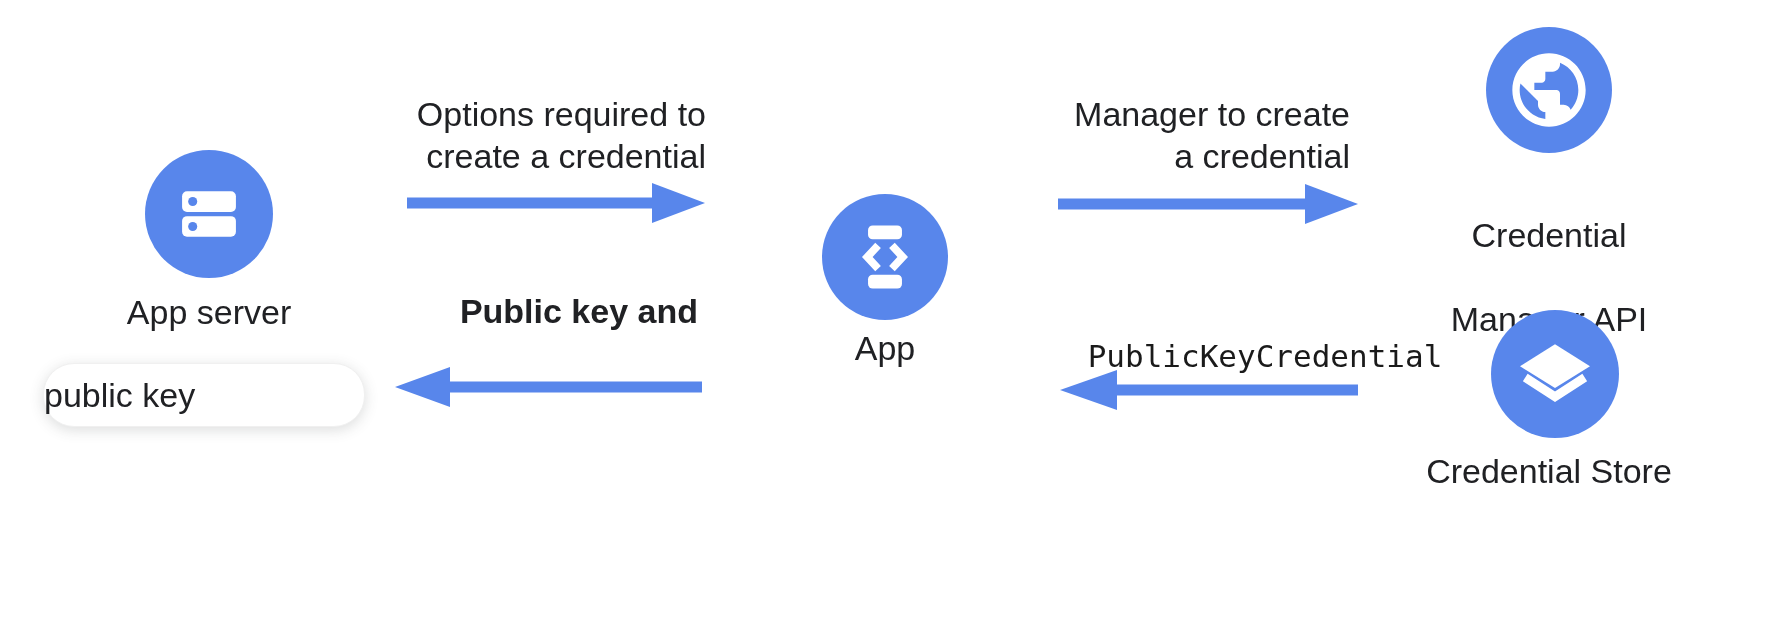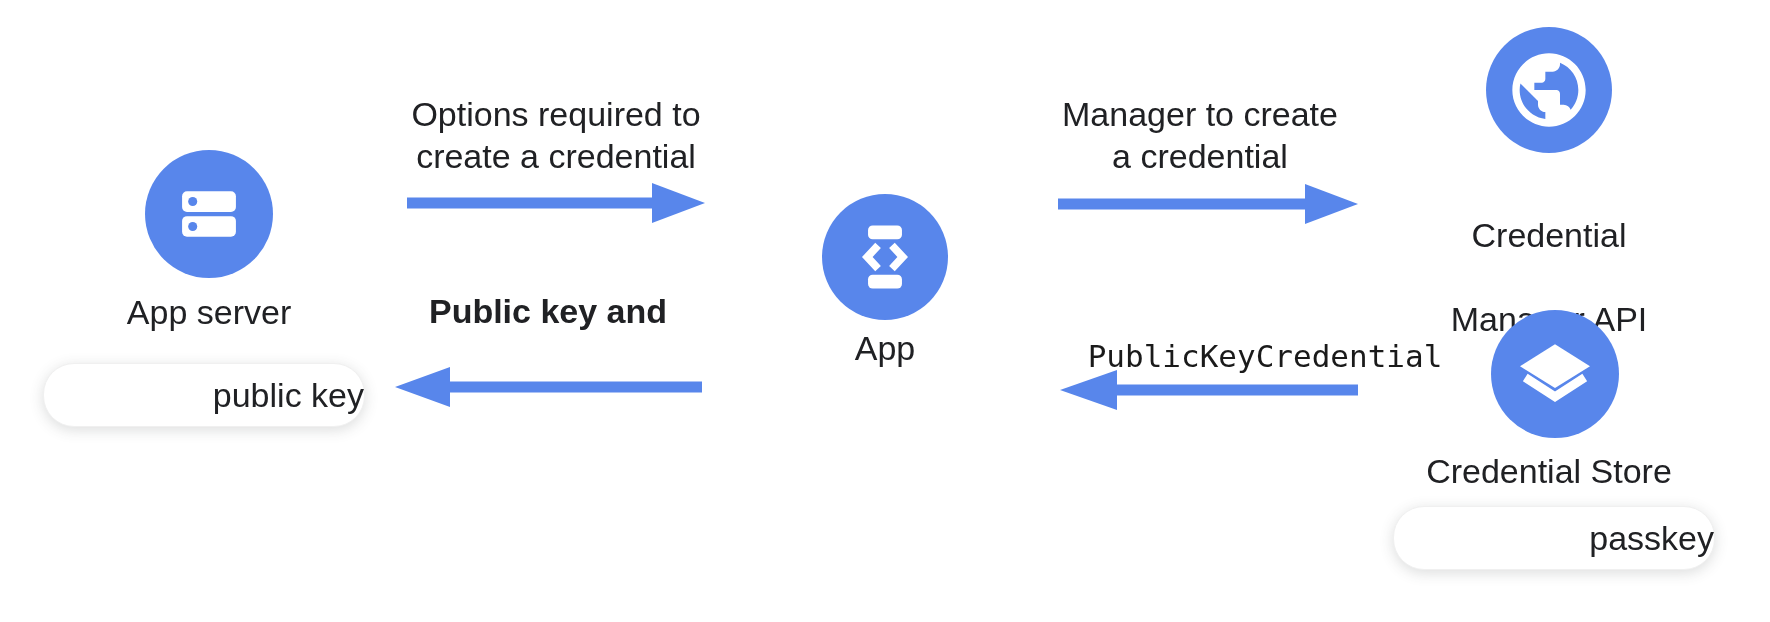--- a/index.html
+++ b/index.html
@@ -24,21 +24,21 @@
   .node-label {
     position: absolute;
     text-align: center;
     font-size: 34px;
     line-height: 42px;
     color: #202124;
     white-space: pre-line;
   }
   .arrow-label {
     position: absolute;
-    text-align: center;
+    text-align: right;
     font-size: 34px;
     line-height: 42px;
     color: #202124;
   }
   .mono-label {
     position: absolute;
     text-align: center;
     font-family: "DejaVu Sans Mono", monospace;
     font-size: 31px;
     line-height: 36px;
@@ -47,21 +47,21 @@
   .pill {
     position: absolute;
     width: 320px;
     height: 62px;
     background: #ffffff;
     border: 1px solid #f0f0f0;
     border-radius: 31px;
     box-shadow: 0 3px 14px rgba(60,64,67,0.18);
     display: flex;
     align-items: center;
-    justify-content: flex-end;
+    justify-content: flex-start;
     font-size: 34px;
     color: #202124;
   }
   .arrow-fill { fill: #5886EB; }
 </style>
 </head>
 <body>
 
 <div class="canvas">
 
@@ -138,17 +138,14 @@
 
   <div class="node-circle" style="left:1491px; top:310px; width:128px; height:128px;">
     <span style="display:flex;">
       <svg width="84" height="84" viewBox="0 0 48 48">
         <polygon fill="#ffffff" points="24,7 44,19.5 24,32 4,19.5"></polygon>
         <path d="M7 26 L24 37 L41 26" stroke="#ffffff" stroke-width="5" fill="none" stroke-linecap="butt" stroke-linejoin="miter"></path>
       </svg>
     </span>
   </div>
   <div class="node-label" style="left:1399px; top:450px; width:300px;">Credential Store</div>
-  <div class="pill" style="left:1393px; top:506px;">
-    <span>passkey</span>
-  </div>
 
 </div>
 
 </body></html>

